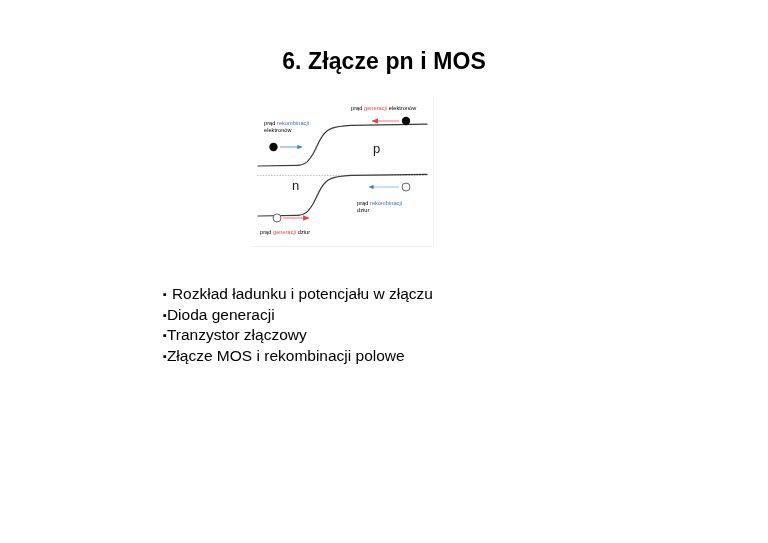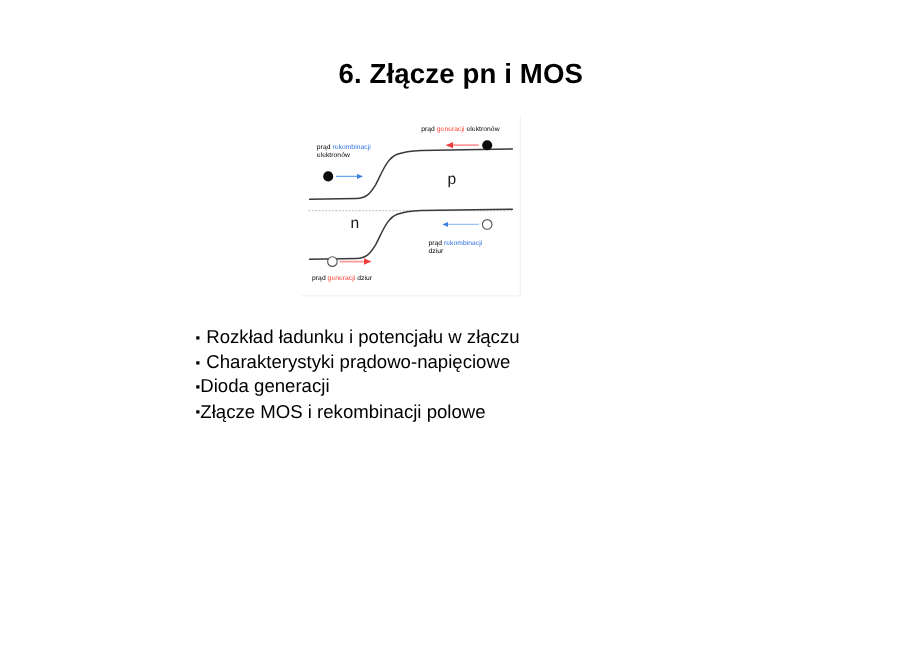--- a/index.html
+++ b/index.html
@@ -64,21 +64,21 @@
     position: absolute;
     font-family: "Liberation Sans", sans-serif;
     font-size: 13px;
     color: #1a1a1a;
   }
 
   
   .bullets {
     position: absolute;
     left: 163px;
-    top: 272px;
+    top: 284px;
     width: 520px;
   }
   .bullet-row {
     font-size: 15.5px;
     line-height: 19.6px;
     color: #000;
     white-space: nowrap;
   }
   .bullet-row .marker {
     display: inline-block;
@@ -169,26 +169,26 @@
   </div>
 
 </div>
 
 <div class="bullets">
 
   <div class="bullet-row indented">
     <span class="marker">▪</span><span class="btext">Rozkład ładunku i potencjału w złączu</span>
   </div>
 
-  <div class="bullet-row indented">
-    <span class="marker">▪</span><span class="btext">Charakterystyki prądowo-napięciowe</span>
-  </div>
 
   <div class="bullet-row tight">
     <span class="marker">▪</span><span class="btext">Dioda generacji</span>
   </div>
 
+  <div class="bullet-row tight">
+    <span class="marker">▪</span><span class="btext">Tranzystor złączowy</span>
+  </div>
 
   <div class="bullet-row tight">
     <span class="marker">▪</span><span class="btext">Złącze MOS i rekombinacji polowe</span>
   </div>
 
 </div>
 
 </body></html>

